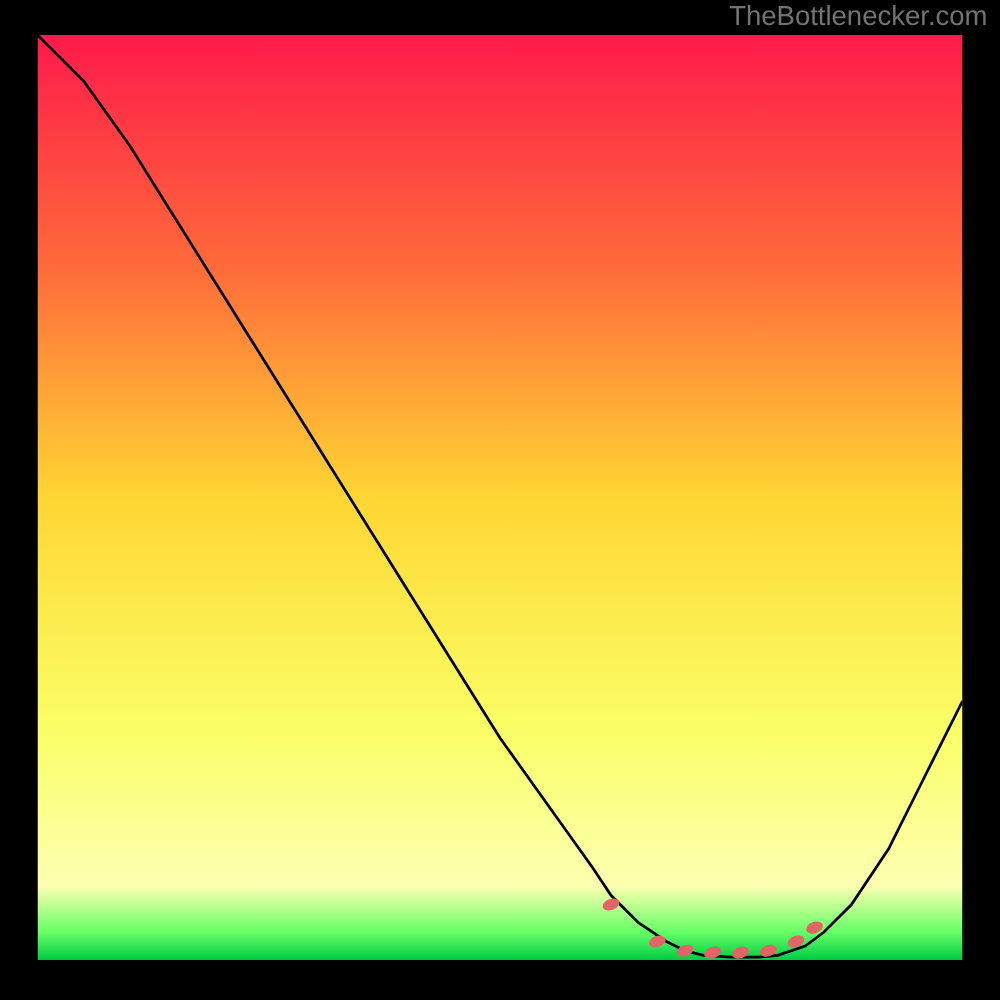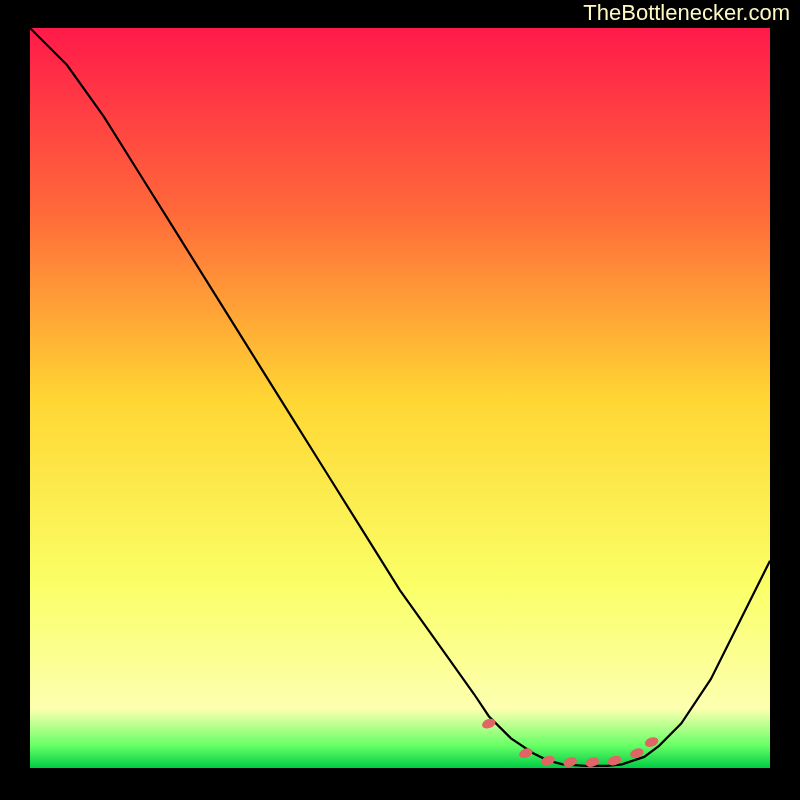--- a/index.html
+++ b/index.html
@@ -1,18 +1,18 @@
 <!DOCTYPE html>
 <html><head>
 <meta charset="utf-8">
 <style>
   * { margin: 0; padding: 0; box-sizing: border-box; }
   body { width: 800px; height: 800px; background: #000; position: relative; font-family: Arial, sans-serif; }
   .container { width: 800px; height: 800px; background: #000; position: relative; }
-  .credit { position: absolute; top: 0; right: 10px; color: #fef9c3; font-size: 22px; font-weight: 500; z-index: 10; }
+  .credit { position: absolute; top: 0; right: 10px; color: #737373; font-size: 22px; font-weight: 500; z-index: 10; }
   .plot-area { position: absolute; left: 30px; top: 28px; width: 740px; height: 740px; }
   .gradient-bg { position: absolute; left: 0; top: 0; width: 100%; height: 100%; }
   .curve-svg { position: absolute; left: 0; top: 0; width: 100%; height: 100%; }
 </style>
 </head>
 <body>
 
 <div class="container">
   <div class="credit">TheBottlenecker.com</div>
   <div class="plot-area">

